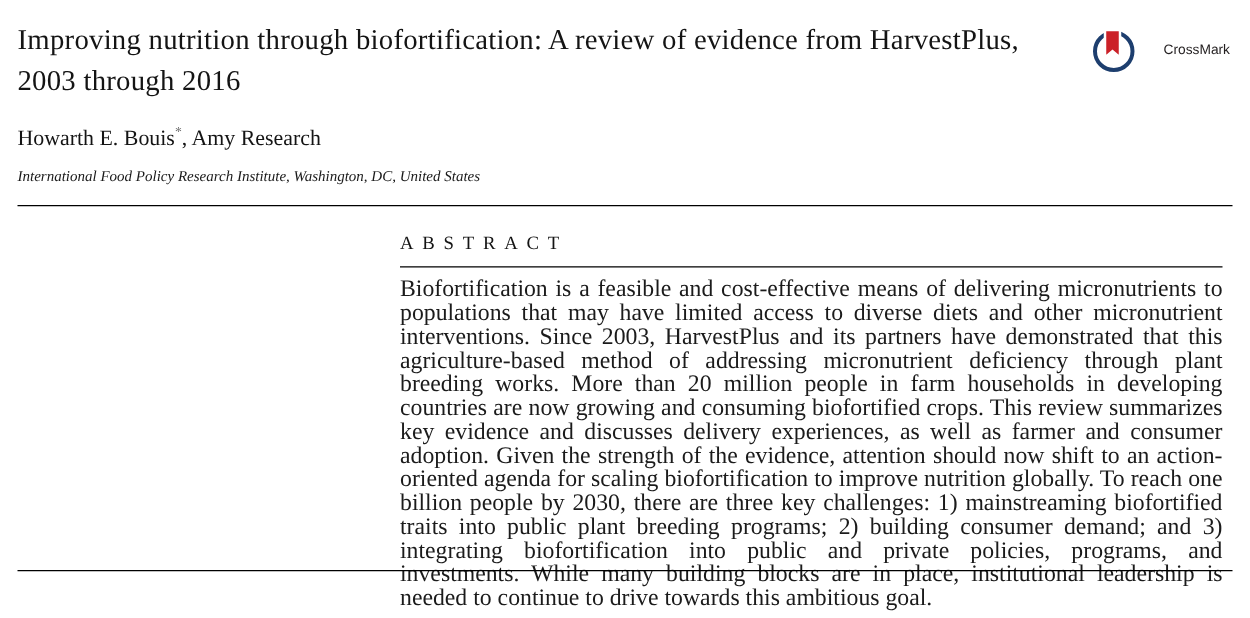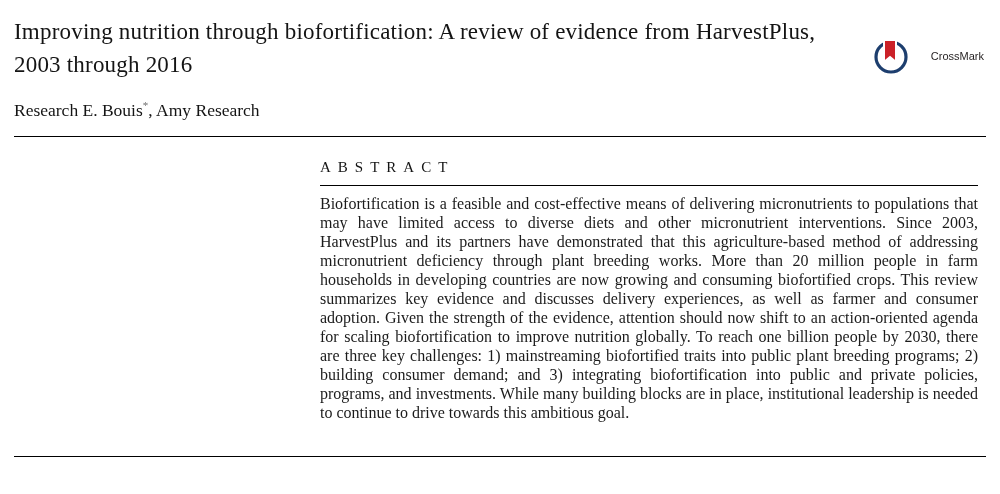--- a/index.html
+++ b/index.html
@@ -25,21 +25,21 @@
   .title {
     margin: 0;
     font-size: 23px;
     font-weight: 400;
     line-height: 1.42;
     letter-spacing: 0.2px;
     max-width: 822px;
   }
   .crossmark {
     position: absolute;
-    top: 36px;
+    top: 20px;
     right: 2px;
     display: flex;
     align-items: center;
     gap: 20px;
     cursor: pointer;
     text-align: center;
   }
   .crossmark-label {
     font-family: "Liberation Sans", sans-serif;
     font-size: 11px;
@@ -88,21 +88,21 @@
     font-weight: 400;
     letter-spacing: 7px;
   }
   .abstract-rule {
     border-top: 1px solid #000000;
     margin-top: 9px;
     width: 100%;
   }
   .abstract-text {
     margin: 8px 0 0 0;
-    font-size: 16px;
+    font-size: 19px;
     line-height: 19px;
     text-align: justify;
     color: #1b1b1b;
   }
   .rule-bottom {
     position: absolute;
     left: 14px;
     right: 14px;
     top: 456px;
   }
@@ -117,22 +117,23 @@
 
     <div class="crossmark">
       <svg class="cm-icon" width="40" height="40" viewBox="0 0 40 40" aria-hidden="true">
         <circle cx="20" cy="21" r="15" fill="none" stroke="#1d3e6e" stroke-width="3.2"></circle>
         <path d="M13 4 v22 l6 -5 6 5 V4 z" fill="#cb2128" stroke="#ffffff" stroke-width="2"></path>
       </svg>
       <span class="crossmark-label">CrossMark</span>
     </div>
   </header>
 
-  <p class="authors"><span>Research E. Bouis</span><sup class="author-marker">*</sup><span>, Amy Research</span></p>
+  <p class="authors"><span>Howarth E. Bouis</span><sup class="author-marker">*</sup><span>, Amy Research</span></p>
 
+  <p class="affiliation">International Food Policy Research Institute, Washington, DC, United States</p>
 
   <hr class="rule rule-top">
 
   <section class="abstract-section">
     <div class="left-col"></div>
     <div class="right-col">
       <h2 class="abstract-heading">ABSTRACT</h2>
       <div class="abstract-rule"></div>
       <p class="abstract-text">Biofortification is a feasible and cost-effective means of delivering micronutrients to populations that may have limited access to diverse diets and other micronutrient interventions. Since 2003, HarvestPlus and its partners have demonstrated that this agriculture-based method of addressing micronutrient deficiency through plant breeding works. More than 20 million people in farm households in developing countries are now growing and consuming biofortified crops. This review summarizes key evidence and discusses delivery experiences, as well as farmer and consumer adoption. Given the strength of the evidence, attention should now shift to an action-oriented agenda for scaling biofortification to improve nutrition globally. To reach one billion people by 2030, there are three key challenges: 1) mainstreaming biofortified traits into public plant breeding programs; 2) building consumer demand; and 3) integrating biofortification into public and private policies, programs, and investments. While many building blocks are in place, institutional leadership is needed to continue to drive towards this ambitious goal.</p>
     </div>

